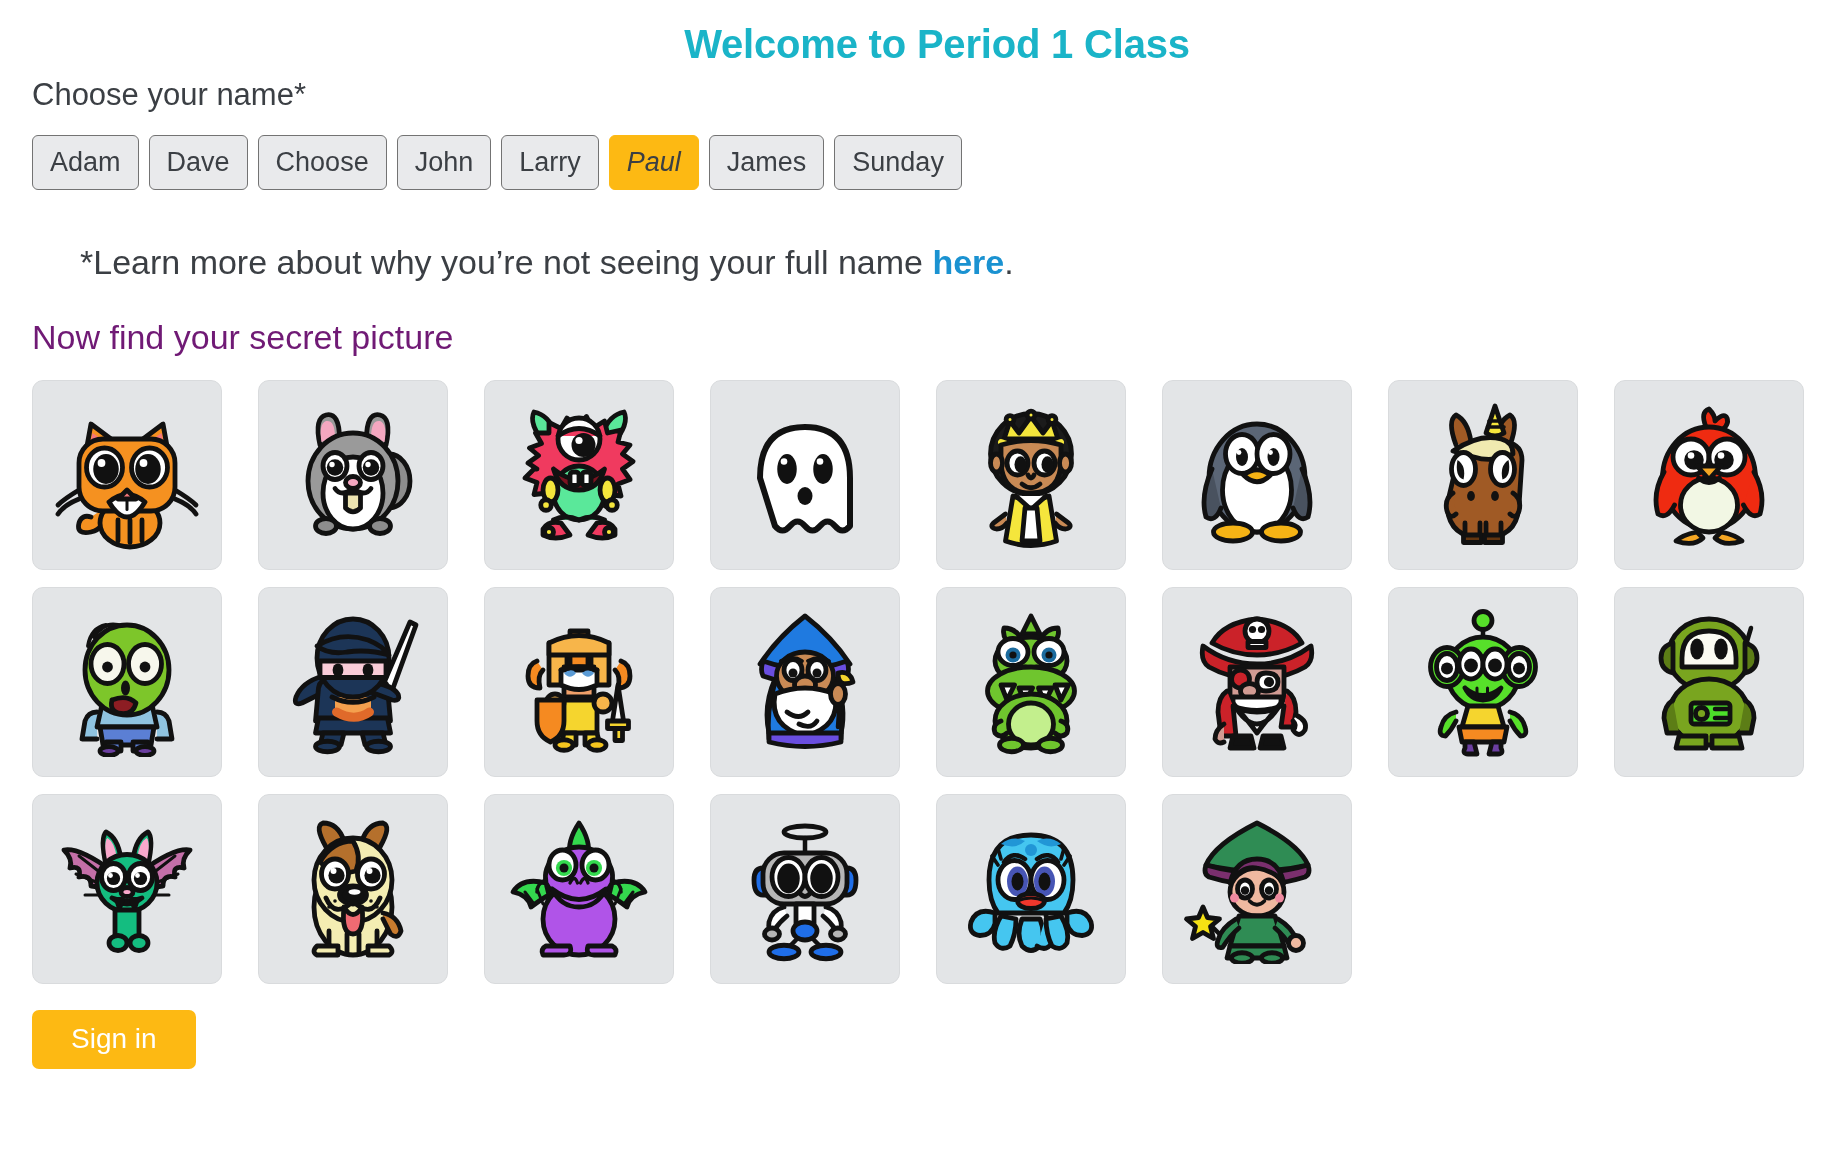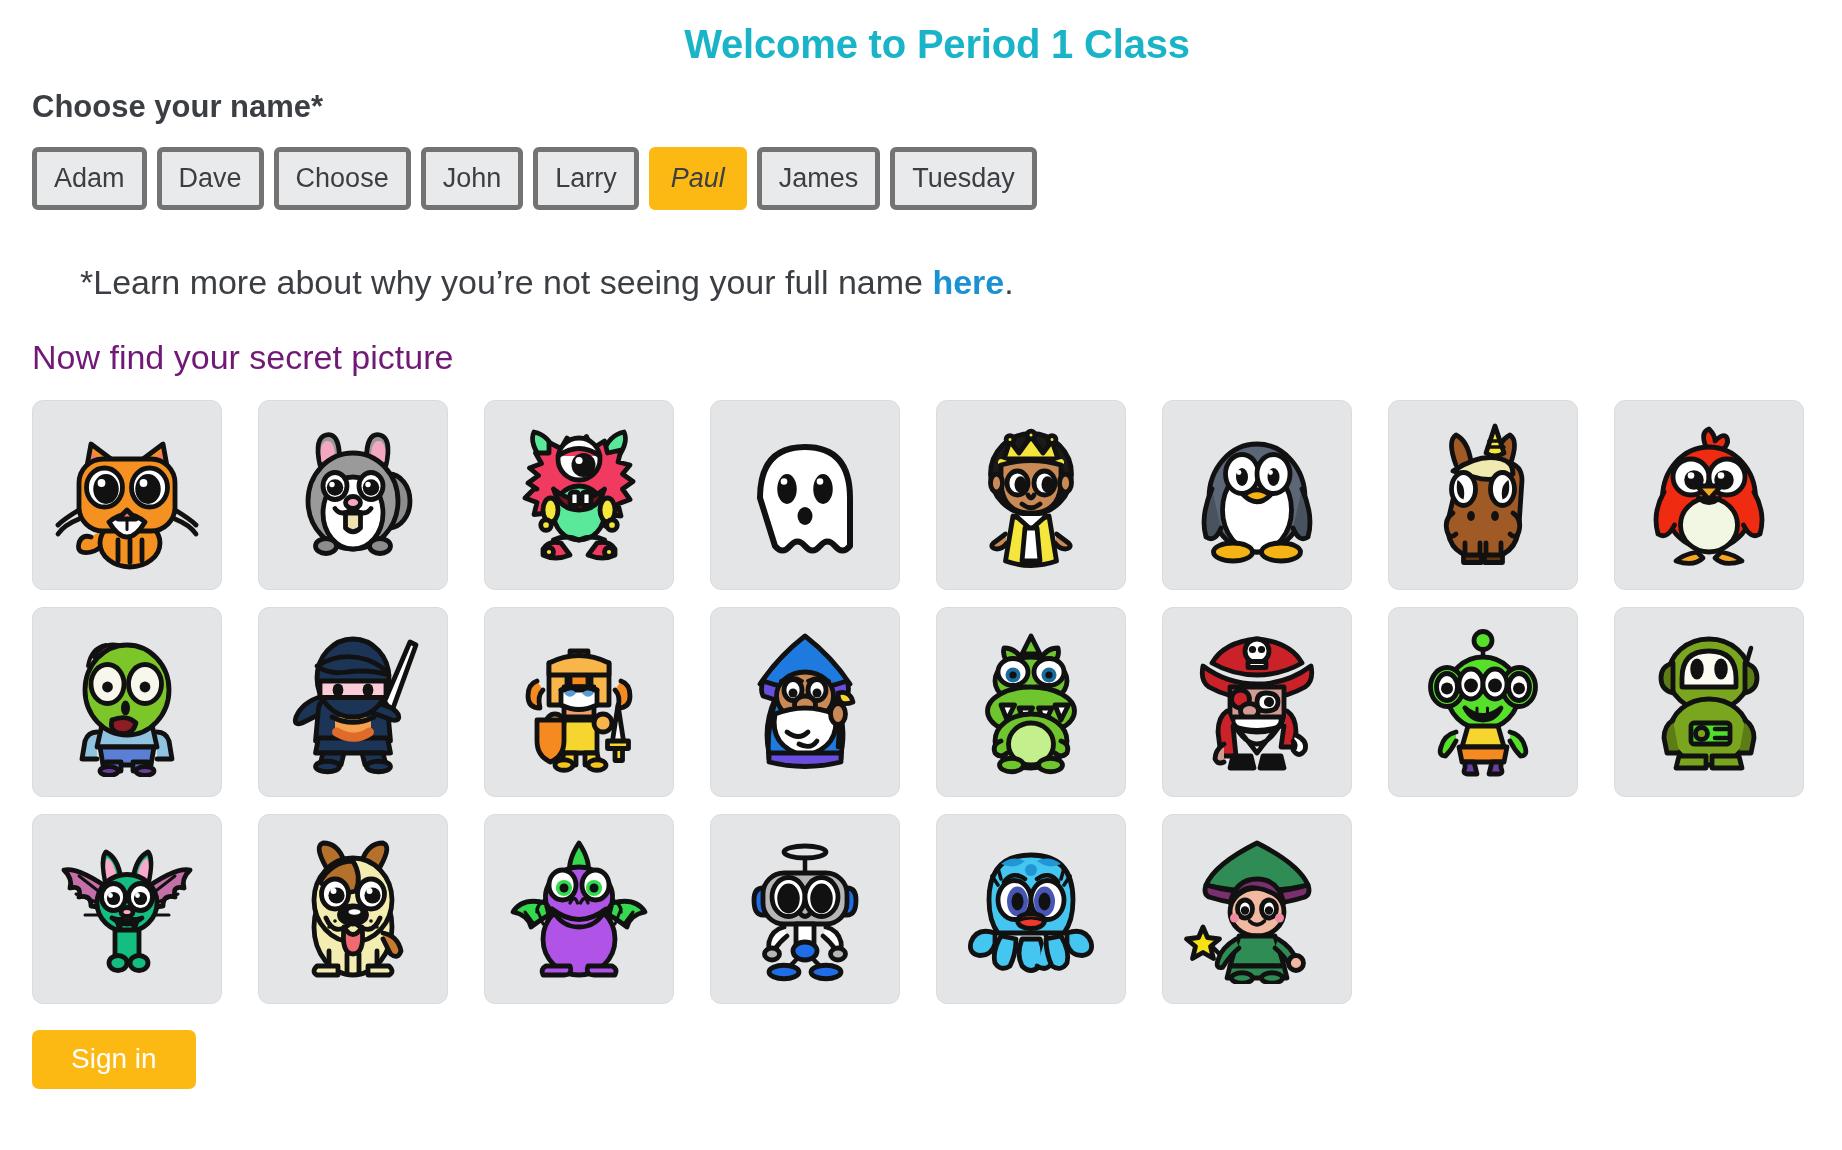--- a/index.html
+++ b/index.html
@@ -8,27 +8,27 @@
     font-family:"Liberation Sans","DejaVu Sans",sans-serif;
     color:#3c4043;overflow:hidden;
   }
   .page{padding:20px 0 0 32px;box-sizing:border-box;}
 
   .page-title{
     font-size:40px;font-weight:bold;color:#1ab4c8;
     margin:0 0 0 0;line-height:1.2;letter-spacing:-0.2px;text-align:center;
   }
   .subhead{
-    font-size:31px;font-weight:700;color:#3b3f44;
-    margin:20px 0 0 0;line-height:1.2;
+    font-size:31px;font-weight:400;color:#3b3f44;
+    margin:8px 0 0 0;line-height:1.2;
   }
 
   .name-row{display:flex;gap:10px;margin-top:22px;}
   .name-btn{
-    background:#e9eaec;border:5px solid #737373;border-radius:6px;
+    background:#e9eaec;border:1px solid #737373;border-radius:6px;
     padding:11px 17px;font-size:27px;color:#3b3f44;line-height:1.15;
     font-family:inherit;cursor:pointer;white-space:nowrap;
   }
   .name-btn.selected{background:#fdb913;border-color:#fdb913;color:#3b3f44;font-style:italic;}
 
   .note{
     font-size:34px;color:#3b3f44;margin-top:52px;line-height:1.2;margin-left:48px;
   }
   .note a{color:#1a92d1;font-weight:bold;text-decoration:none;}
 
@@ -67,21 +67,21 @@
   <div class="subhead">Choose your name*</div>
 
   <div class="name-row" id="name-row">
       <button class="name-btn">Adam</button>
       <button class="name-btn">Dave</button>
       <button class="name-btn">Choose</button>
       <button class="name-btn">John</button>
       <button class="name-btn">Larry</button>
       <button class="name-btn selected">Paul</button>
       <button class="name-btn">James</button>
-      <button class="name-btn">Tuesday</button>
+      <button class="name-btn">Sunday</button>
     </div>
 
   <div class="note">
     <span>*Learn more about why you’re not seeing your full name </span><a href="#">here</a><span>.</span>
   </div>
 
   <div class="section-title">Now find your secret picture</div>
 
   <div class="grid" id="picture-grid">
       <div class="pic">

